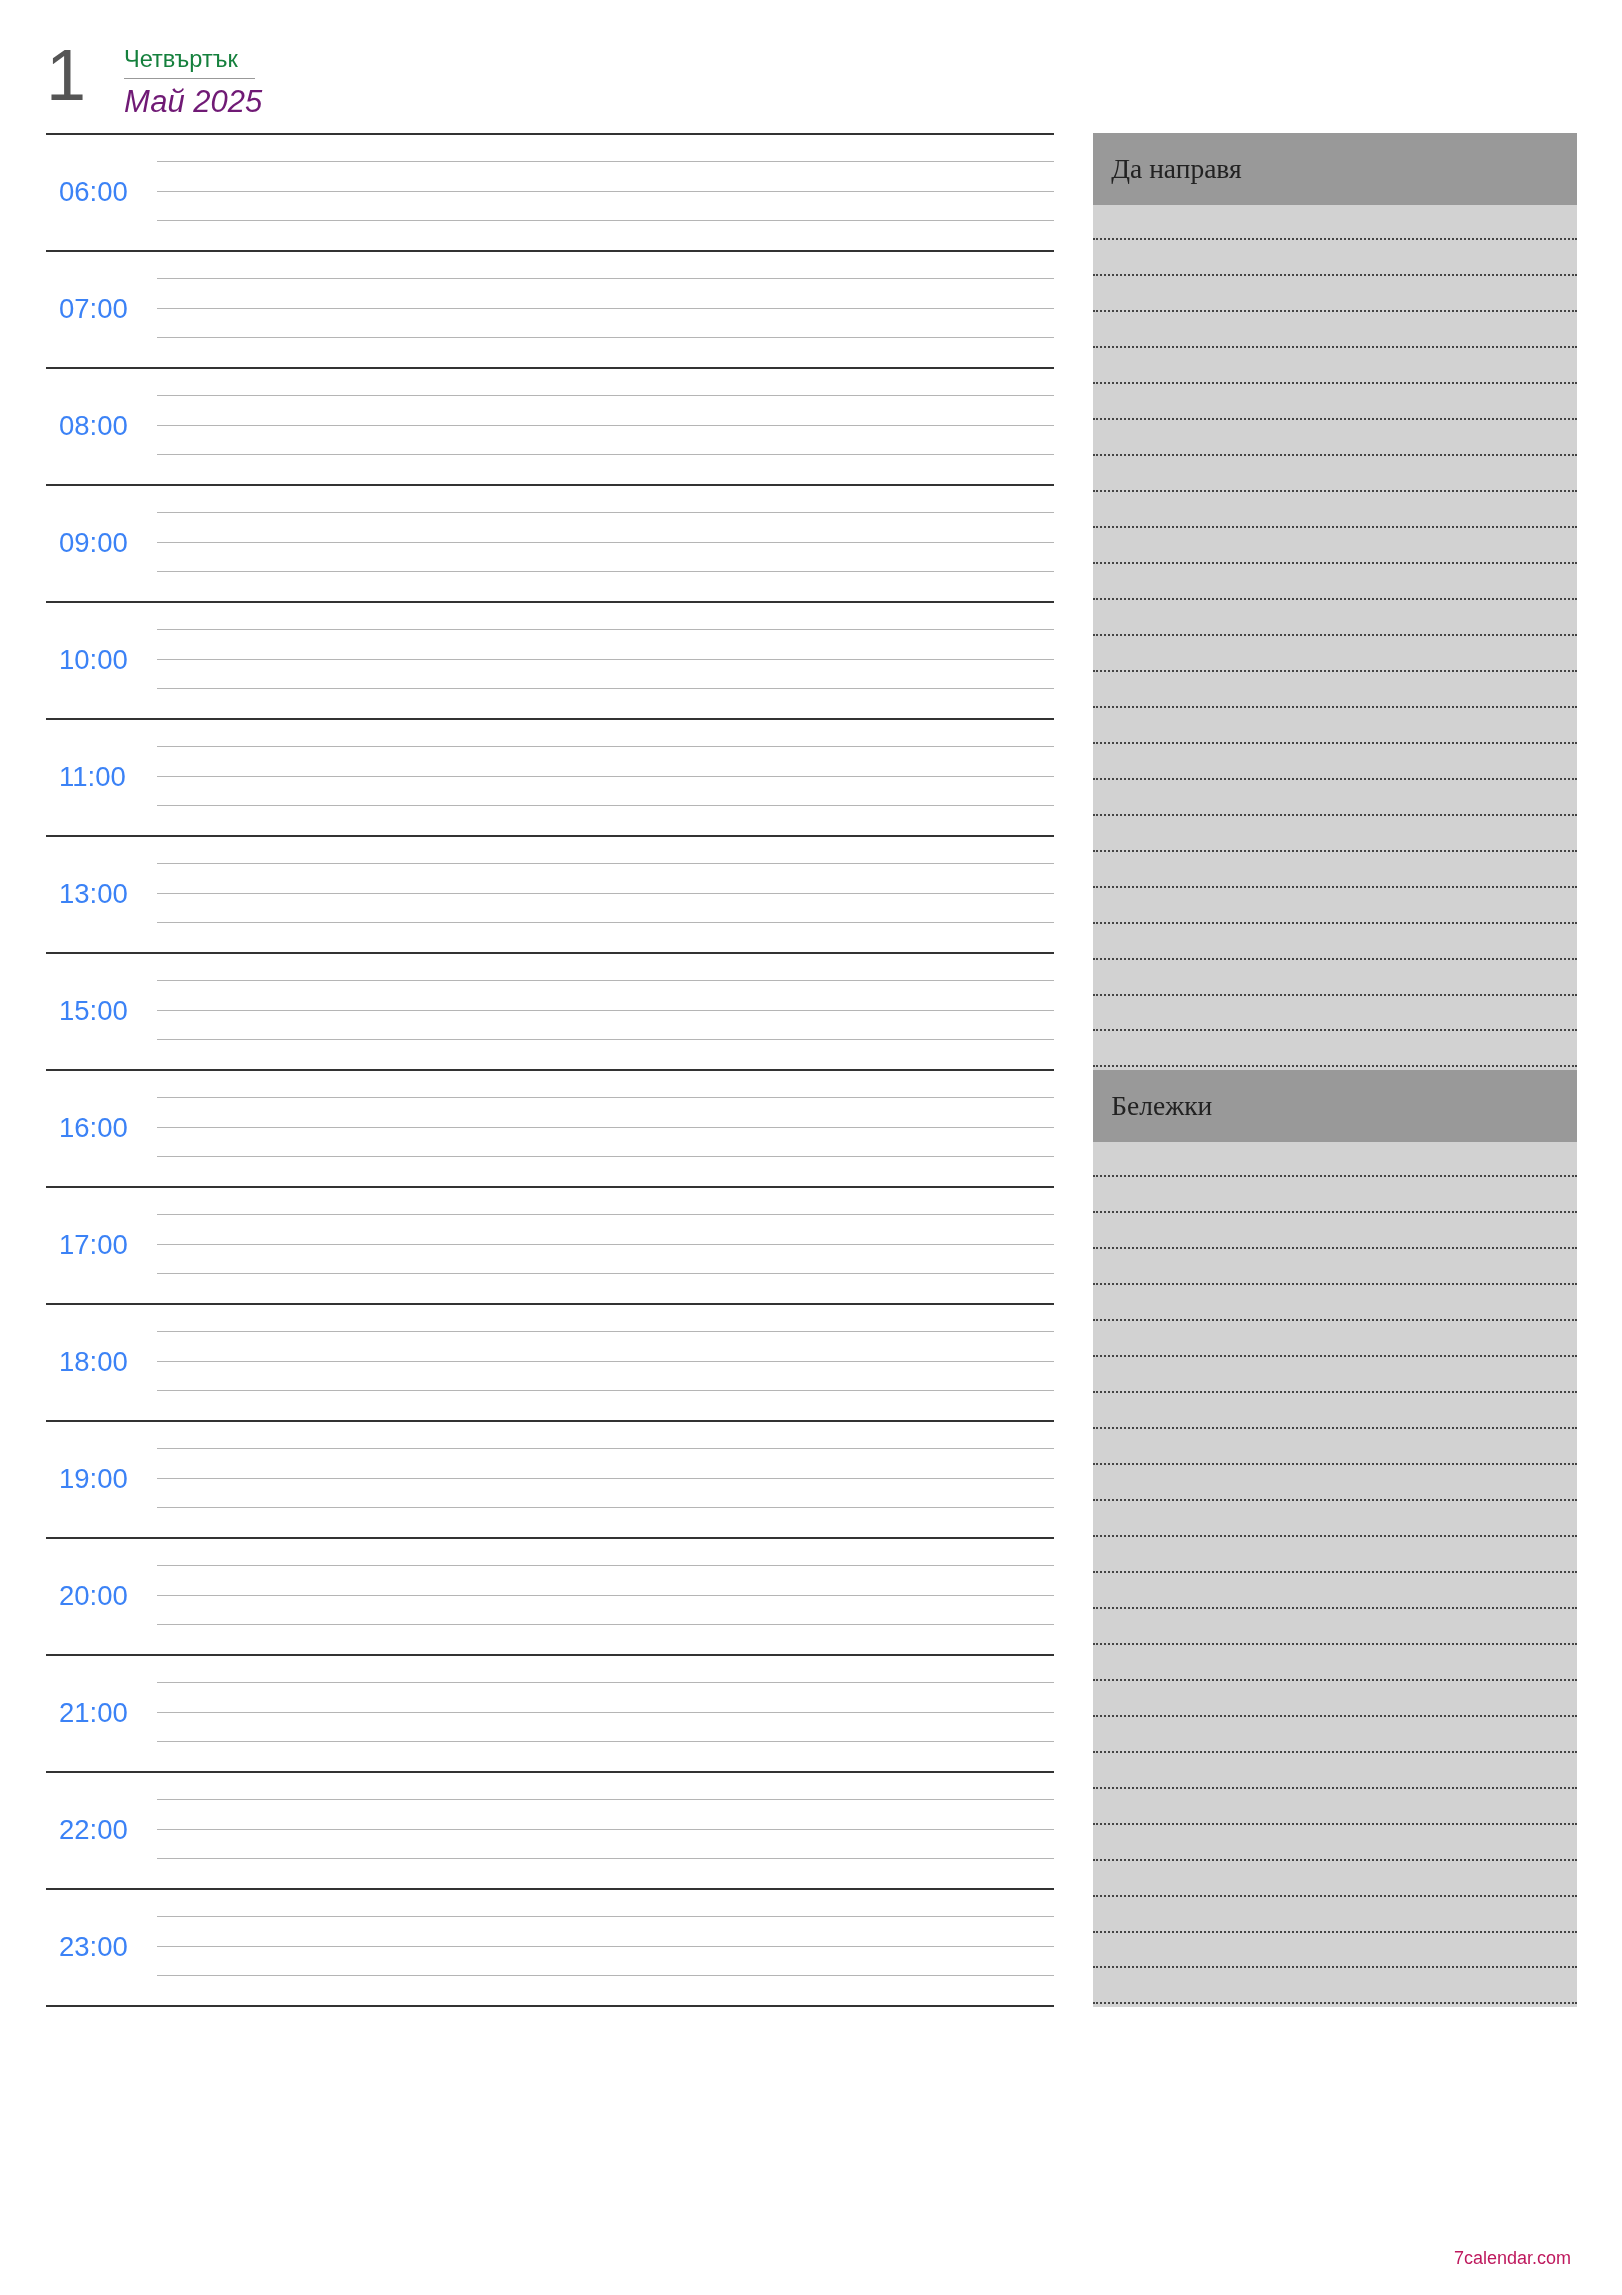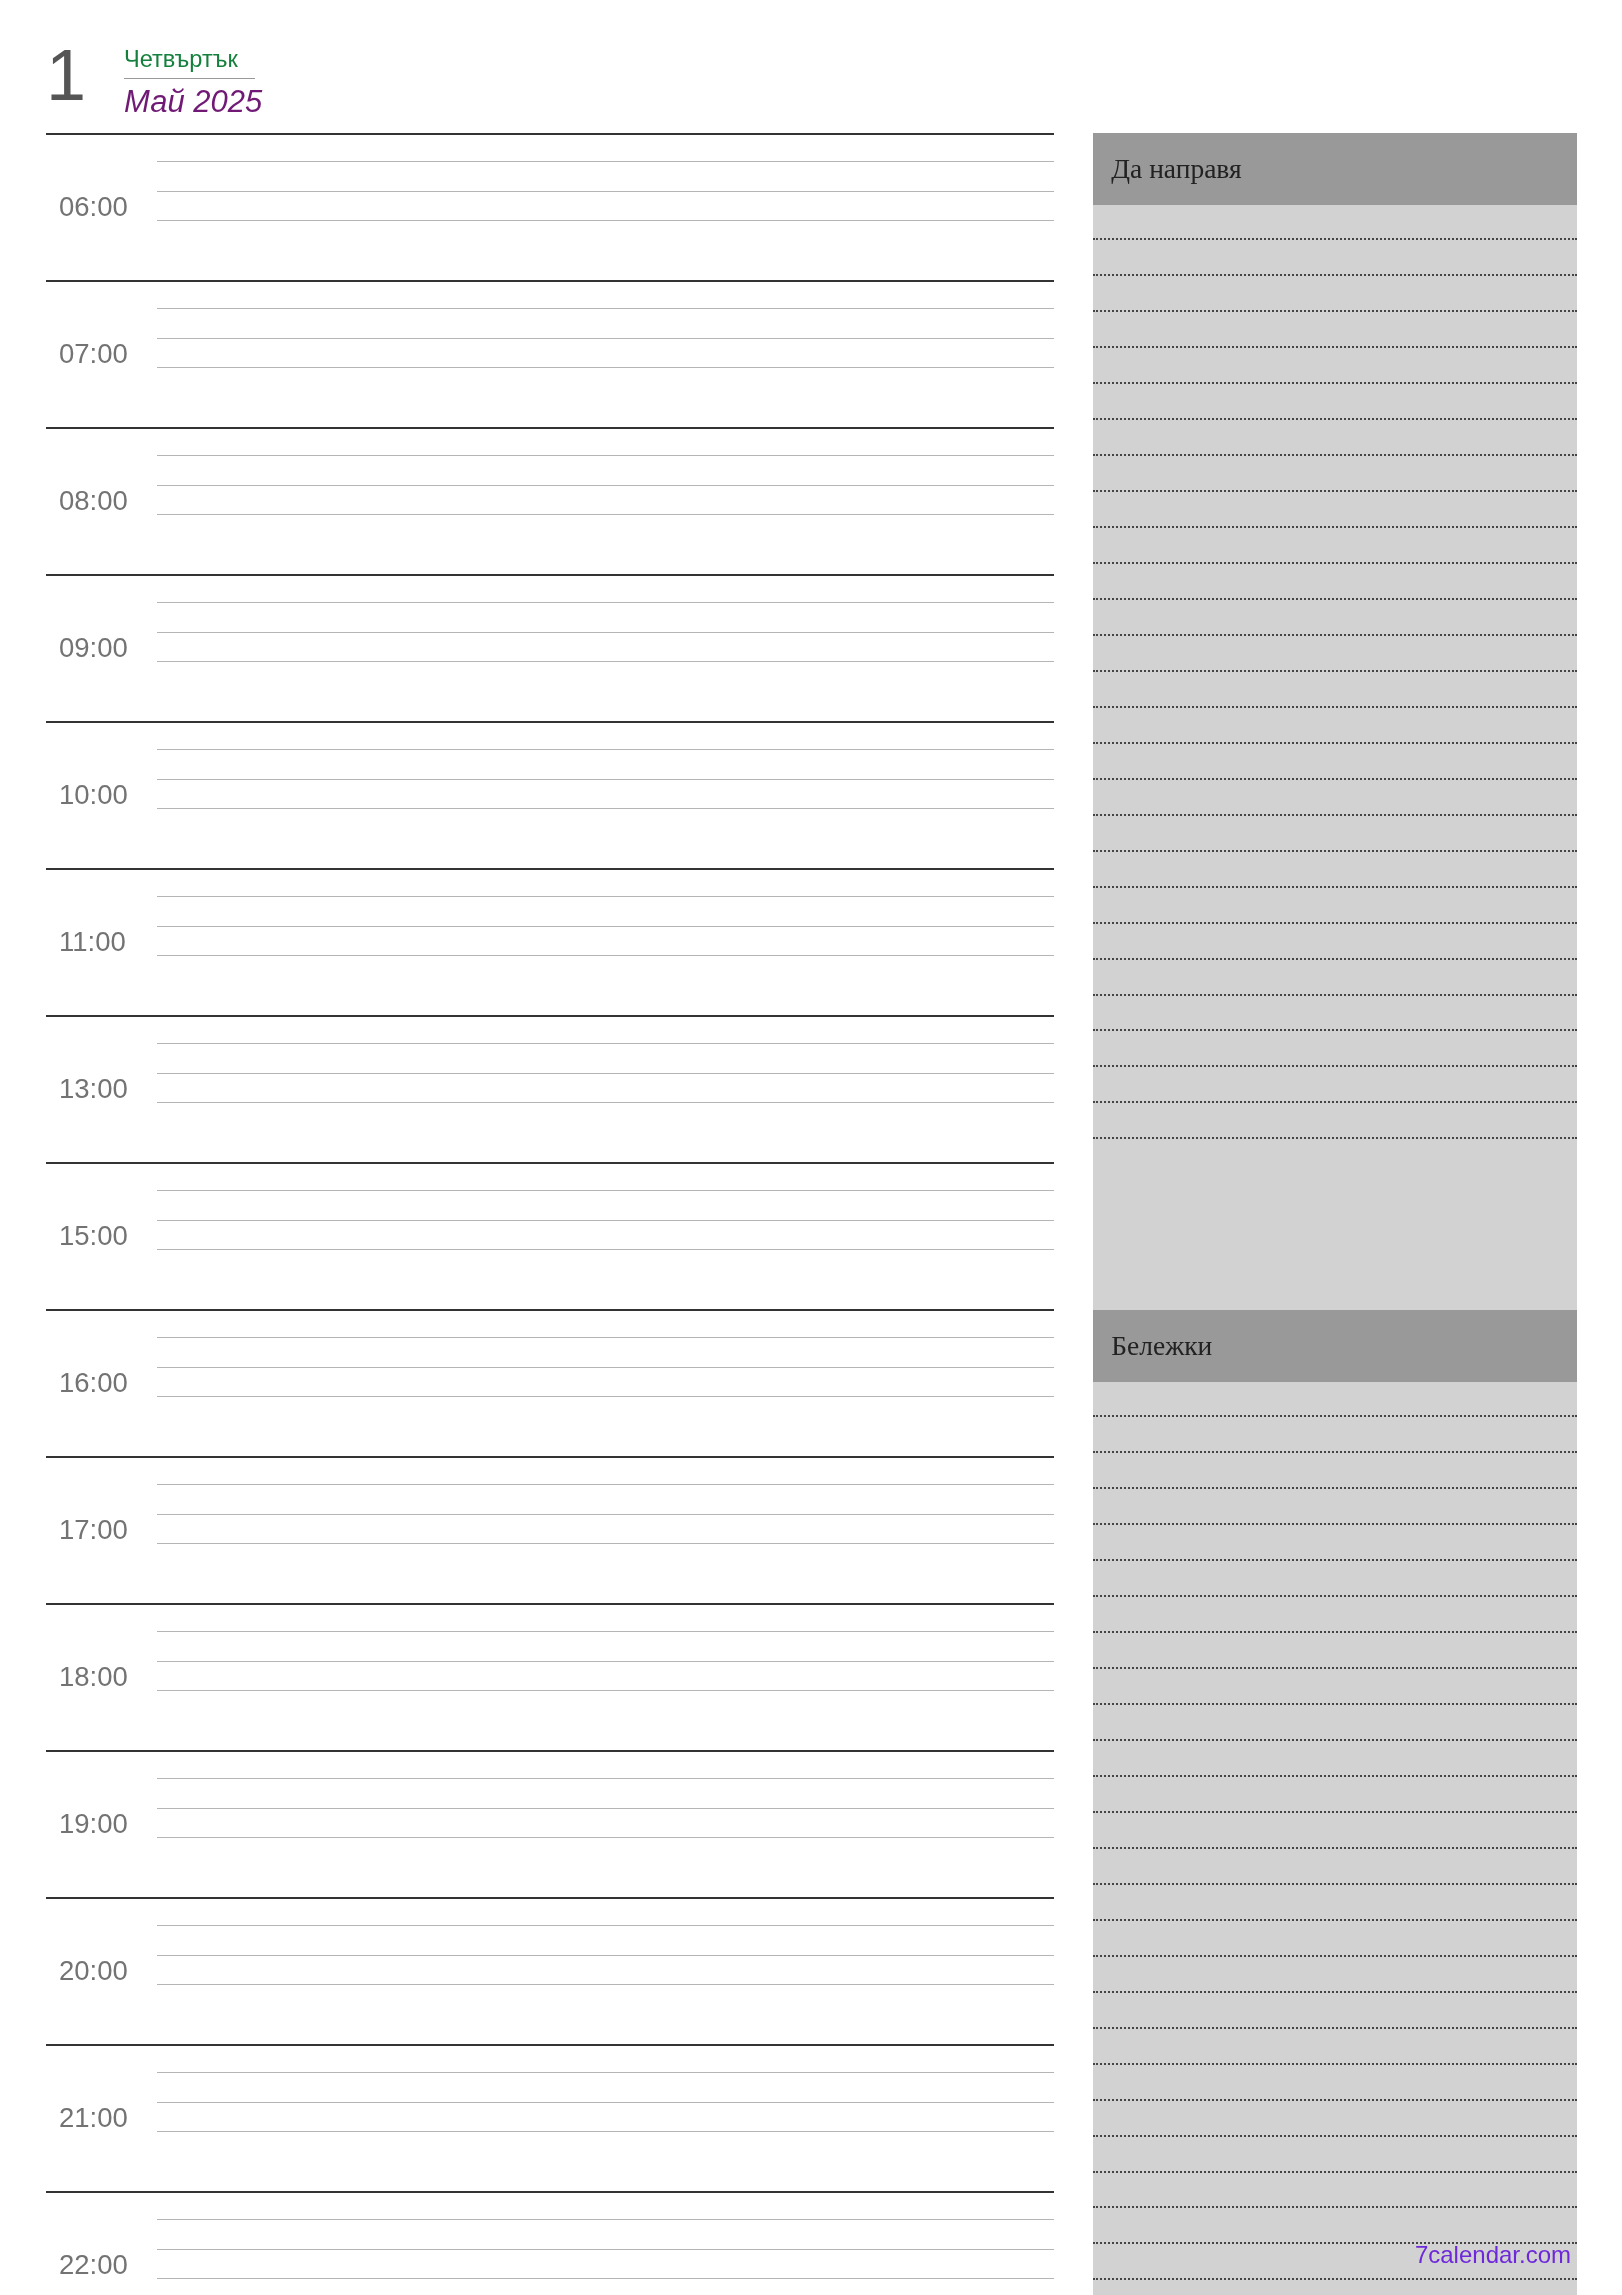--- a/index.html
+++ b/index.html
@@ -7,32 +7,32 @@
   .page { position: relative; width: 1623px; height: 2295px; padding: 39px 46px 72px 46px; }
   .header { display: flex; align-items: flex-start; gap: 26px; margin-bottom: 13px; }
   .day-num { font-size: 72px; font-weight: 300; color: #555; line-height: 1; min-width: 52px; }
   .header-right { padding-top: 6.5px; }
   .weekday { font-size: 23.6px; color: #15803d; border-bottom: 1.3px solid #999; padding-bottom: 5.2px; margin-bottom: 5.2px; display: inline-block; min-width: 131px; }
   .monthyear { font-size: 31px; color: #701a75; font-style: italic; }
   .content { display: flex; gap: 39px; }
   .schedule { flex: 1 1 auto; width: 995px; border-top: 2px solid #333; }
   .hour { display: flex; border-bottom: 2px solid #333; }
   .hour:last-child { border-bottom: 2px solid #333; }
-  .hour-label { width: 111px; font-size: 27.5px; color: #737373; display: flex; align-items: center; justify-content: flex-start; padding-left: 13px; height: 145px; }
+  .hour-label { width: 111px; font-size: 27.5px; color: #3b82f6; display: flex; align-items: center; justify-content: flex-start; padding-left: 13px; height: 115px; }
   .hour-lines { flex: 1; height: 115px; position: relative; }
   .hline { position: absolute; left: 0; right: 0; border-top: 1.3px solid #b5b5b5; }
   .hline.l1 { top: 26px; }
   .hline.l2 { top: 56px; }
   .hline.l3 { top: 85px; }
   .side { width: 484px; display: flex; flex-direction: column; font-family: Liberation Serif, serif; }
   .panel { flex: 1; display: flex; flex-direction: column; }
   .panel-head { background: #999; color: #222; font-size: 27.5px; padding: 19.6px 18.3px; height: 72px; display: flex; align-items: center; }
   .panel-body { background: #d2d2d2; flex: 1; position: relative; overflow: hidden; }
   .dline { position: absolute; left: 0; right: 0; height: 0; border-top: 2px dotted #444; }
-  .footer { position: absolute; right: 52px; bottom: 26px; font-size: 24px; color: #6d28d9; }
+  .footer { position: absolute; right: 52px; bottom: 26px; font-size: 18px; color: #be185d; }
 </style>
 </head>
 <body>
 
 <div class="page">
 
   <div class="header">
     <div class="day-num">1</div>
     <div class="header-right">
       <div class="weekday">Четвъртък</div>

